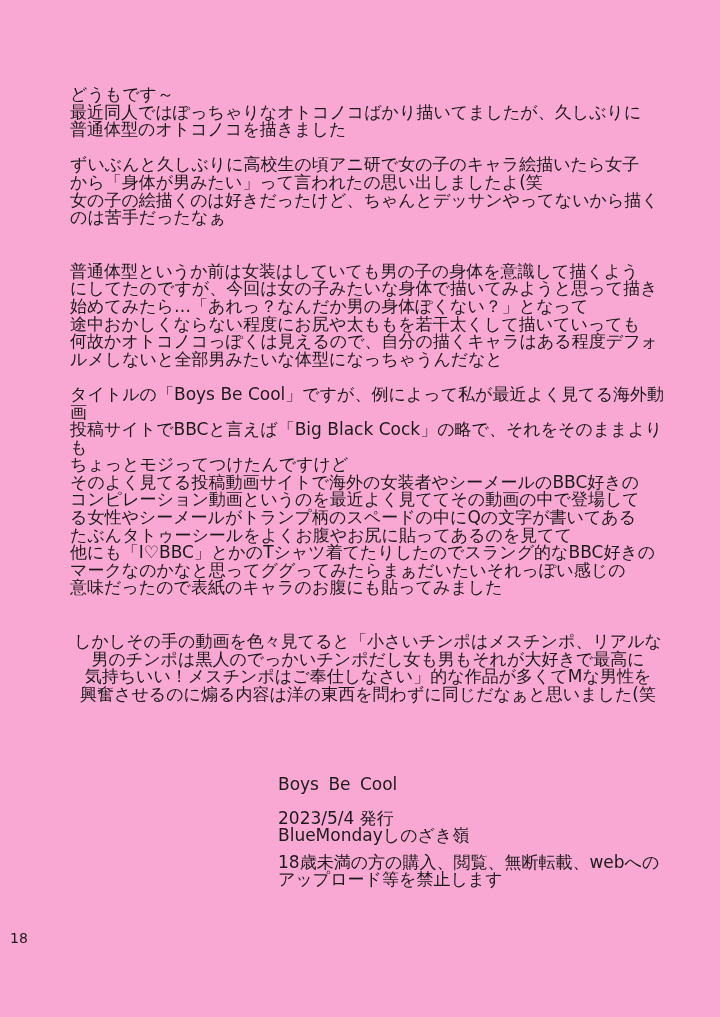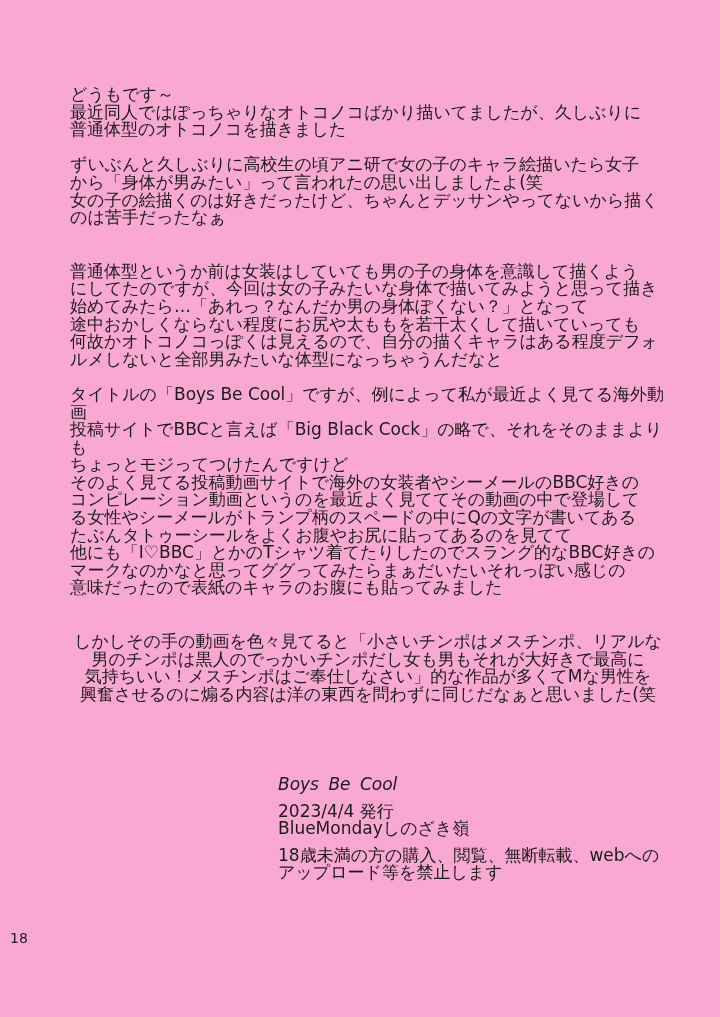--- a/index.html
+++ b/index.html
@@ -41,23 +41,22 @@
     text-align: center;
   }
   .colophon {
     position: absolute;
     left: 278px;
     top: 776px;
     font-size: 17px;
     line-height: 17.6px;
   }
   .colophon-title {
-    margin-bottom: 9px;
+    margin-bottom: 16px;
     word-spacing: 4px;
-    font-style: italic;
   }
   .author {
     text-align: right;
   }
   .disclaimer {
     margin-top: 9px;
     white-space: pre-line;
   }
   .page-number {
     position: absolute;
@@ -97,21 +96,21 @@
 マークなのかなと思ってググってみたらまぁだいたいそれっぽい感じの
 意味だったので表紙のキャラのお腹にも貼ってみました</p>
     <p class="para last">しかしその手の動画を色々見てると「小さいチンポはメスチンポ、リアルな
 男のチンポは黒人のでっかいチンポだし女も男もそれが大好きで最高に
 気持ちいい！メスチンポはご奉仕しなさい」的な作品が多くてMな男性を
 興奮させるのに煽る内容は洋の東西を問わずに同じだなぁと思いました(笑</p>
   </main>
 
   <section class="colophon">
     <div class="colophon-title">Boys Be Cool</div>
-    <div class="colophon-line">2023/4/4 発行</div>
+    <div class="colophon-line">2023/5/4 発行</div>
     <div class="colophon-line">
       <span>BlueMonday</span><span class="author">しのざき嶺</span>
     </div>
     <div class="disclaimer">18歳未満の方の購入、閲覧、無断転載、webへの
 アップロード等を禁止します</div>
   </section>
 
   <div class="page-number">18</div>
 
 </div>

